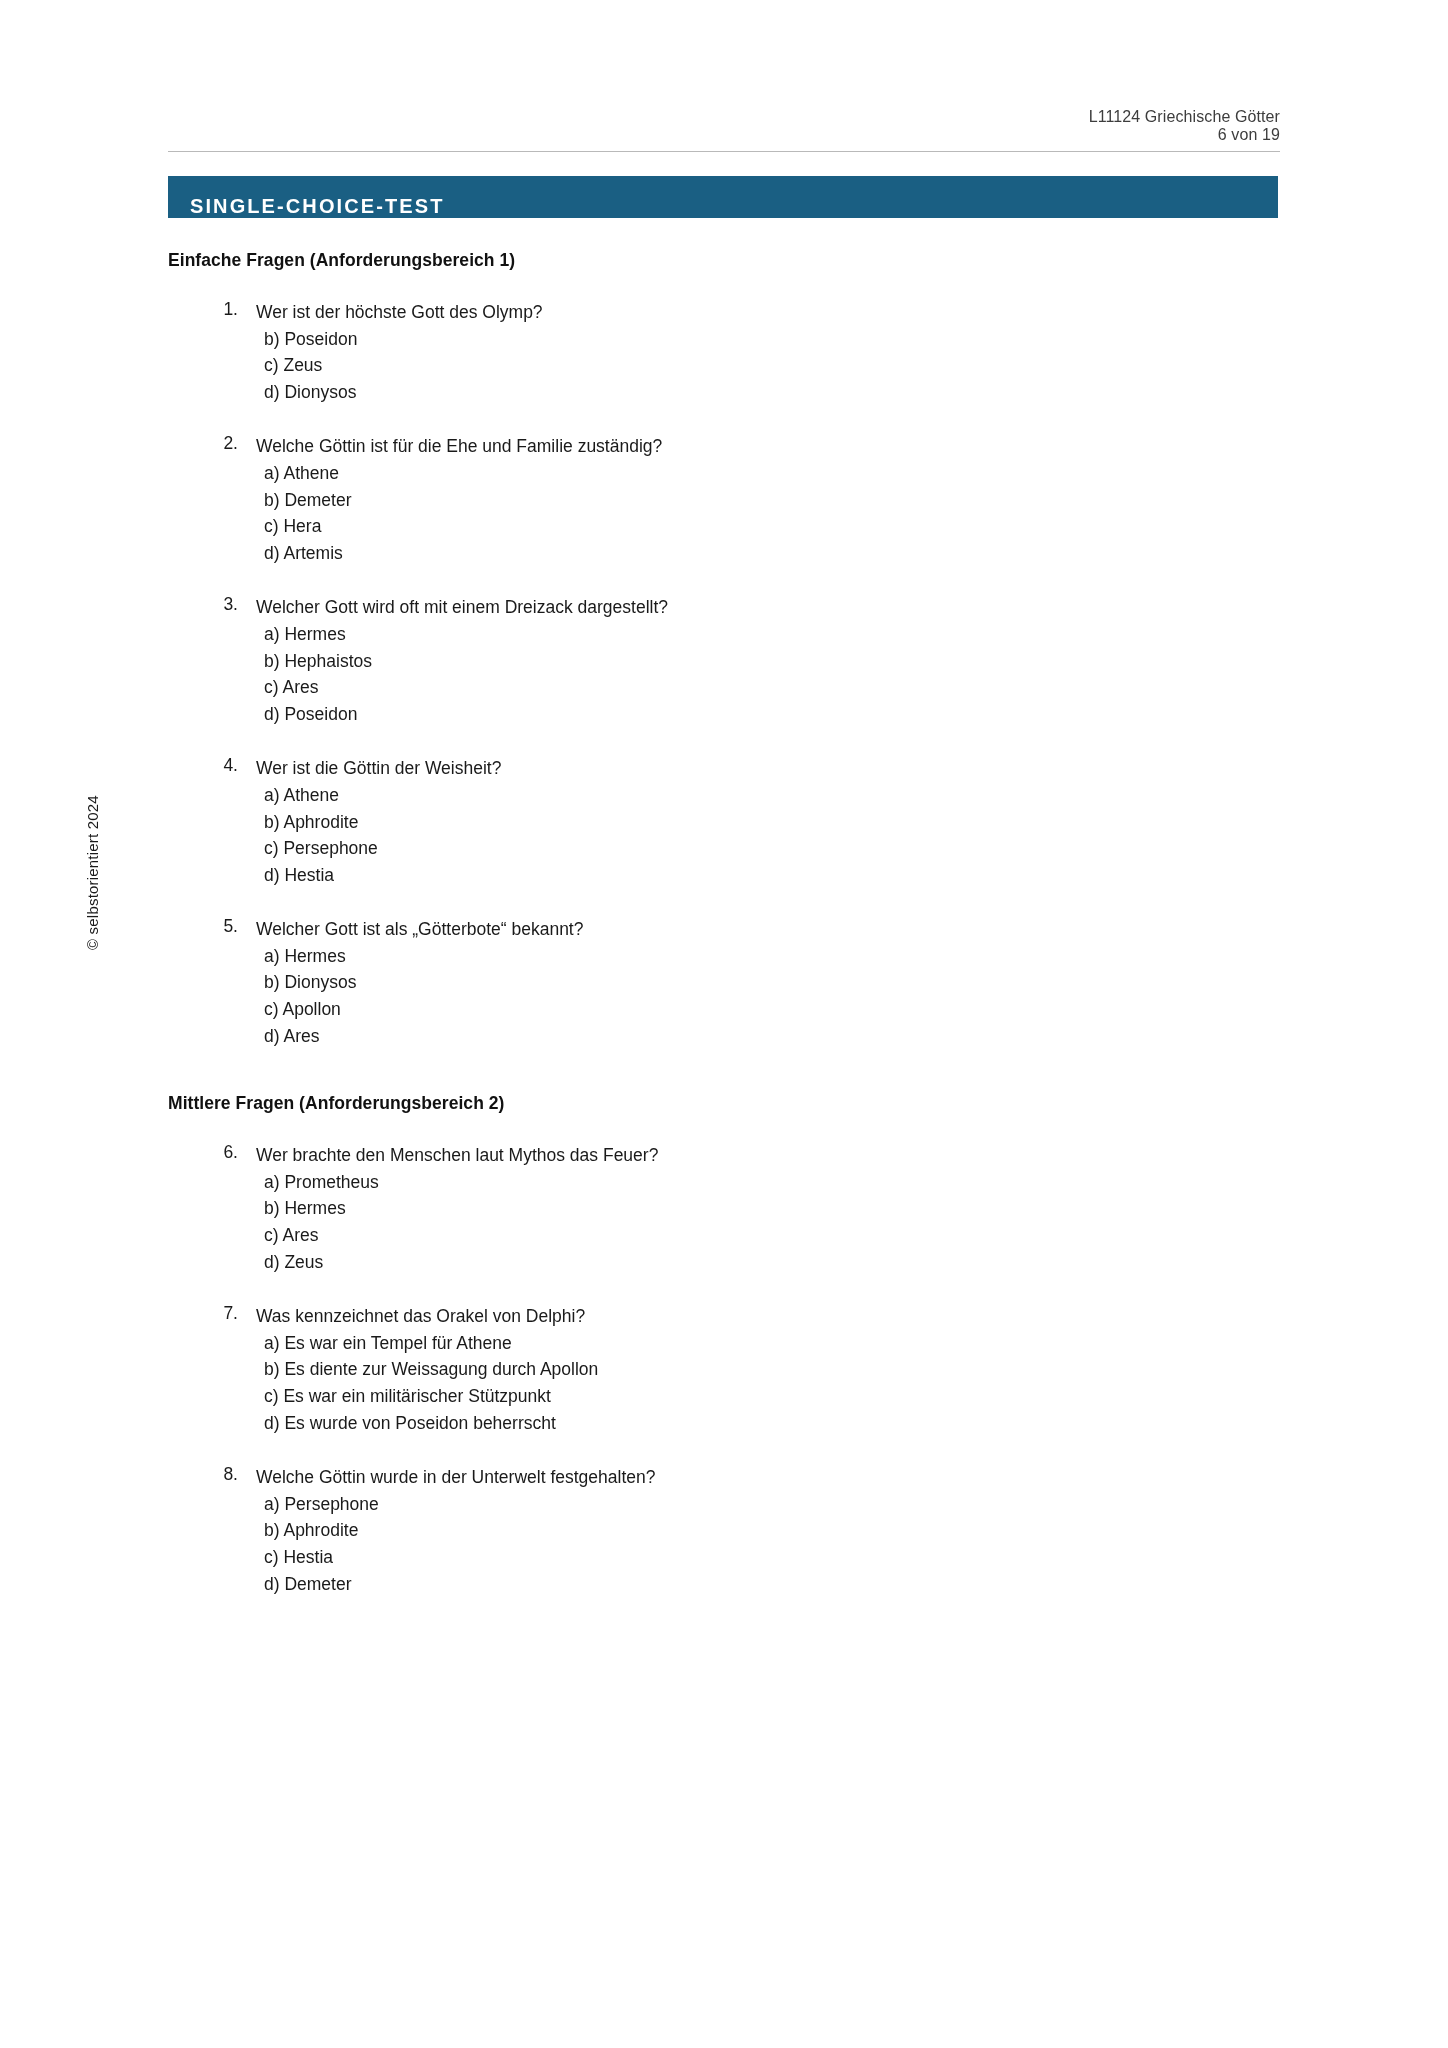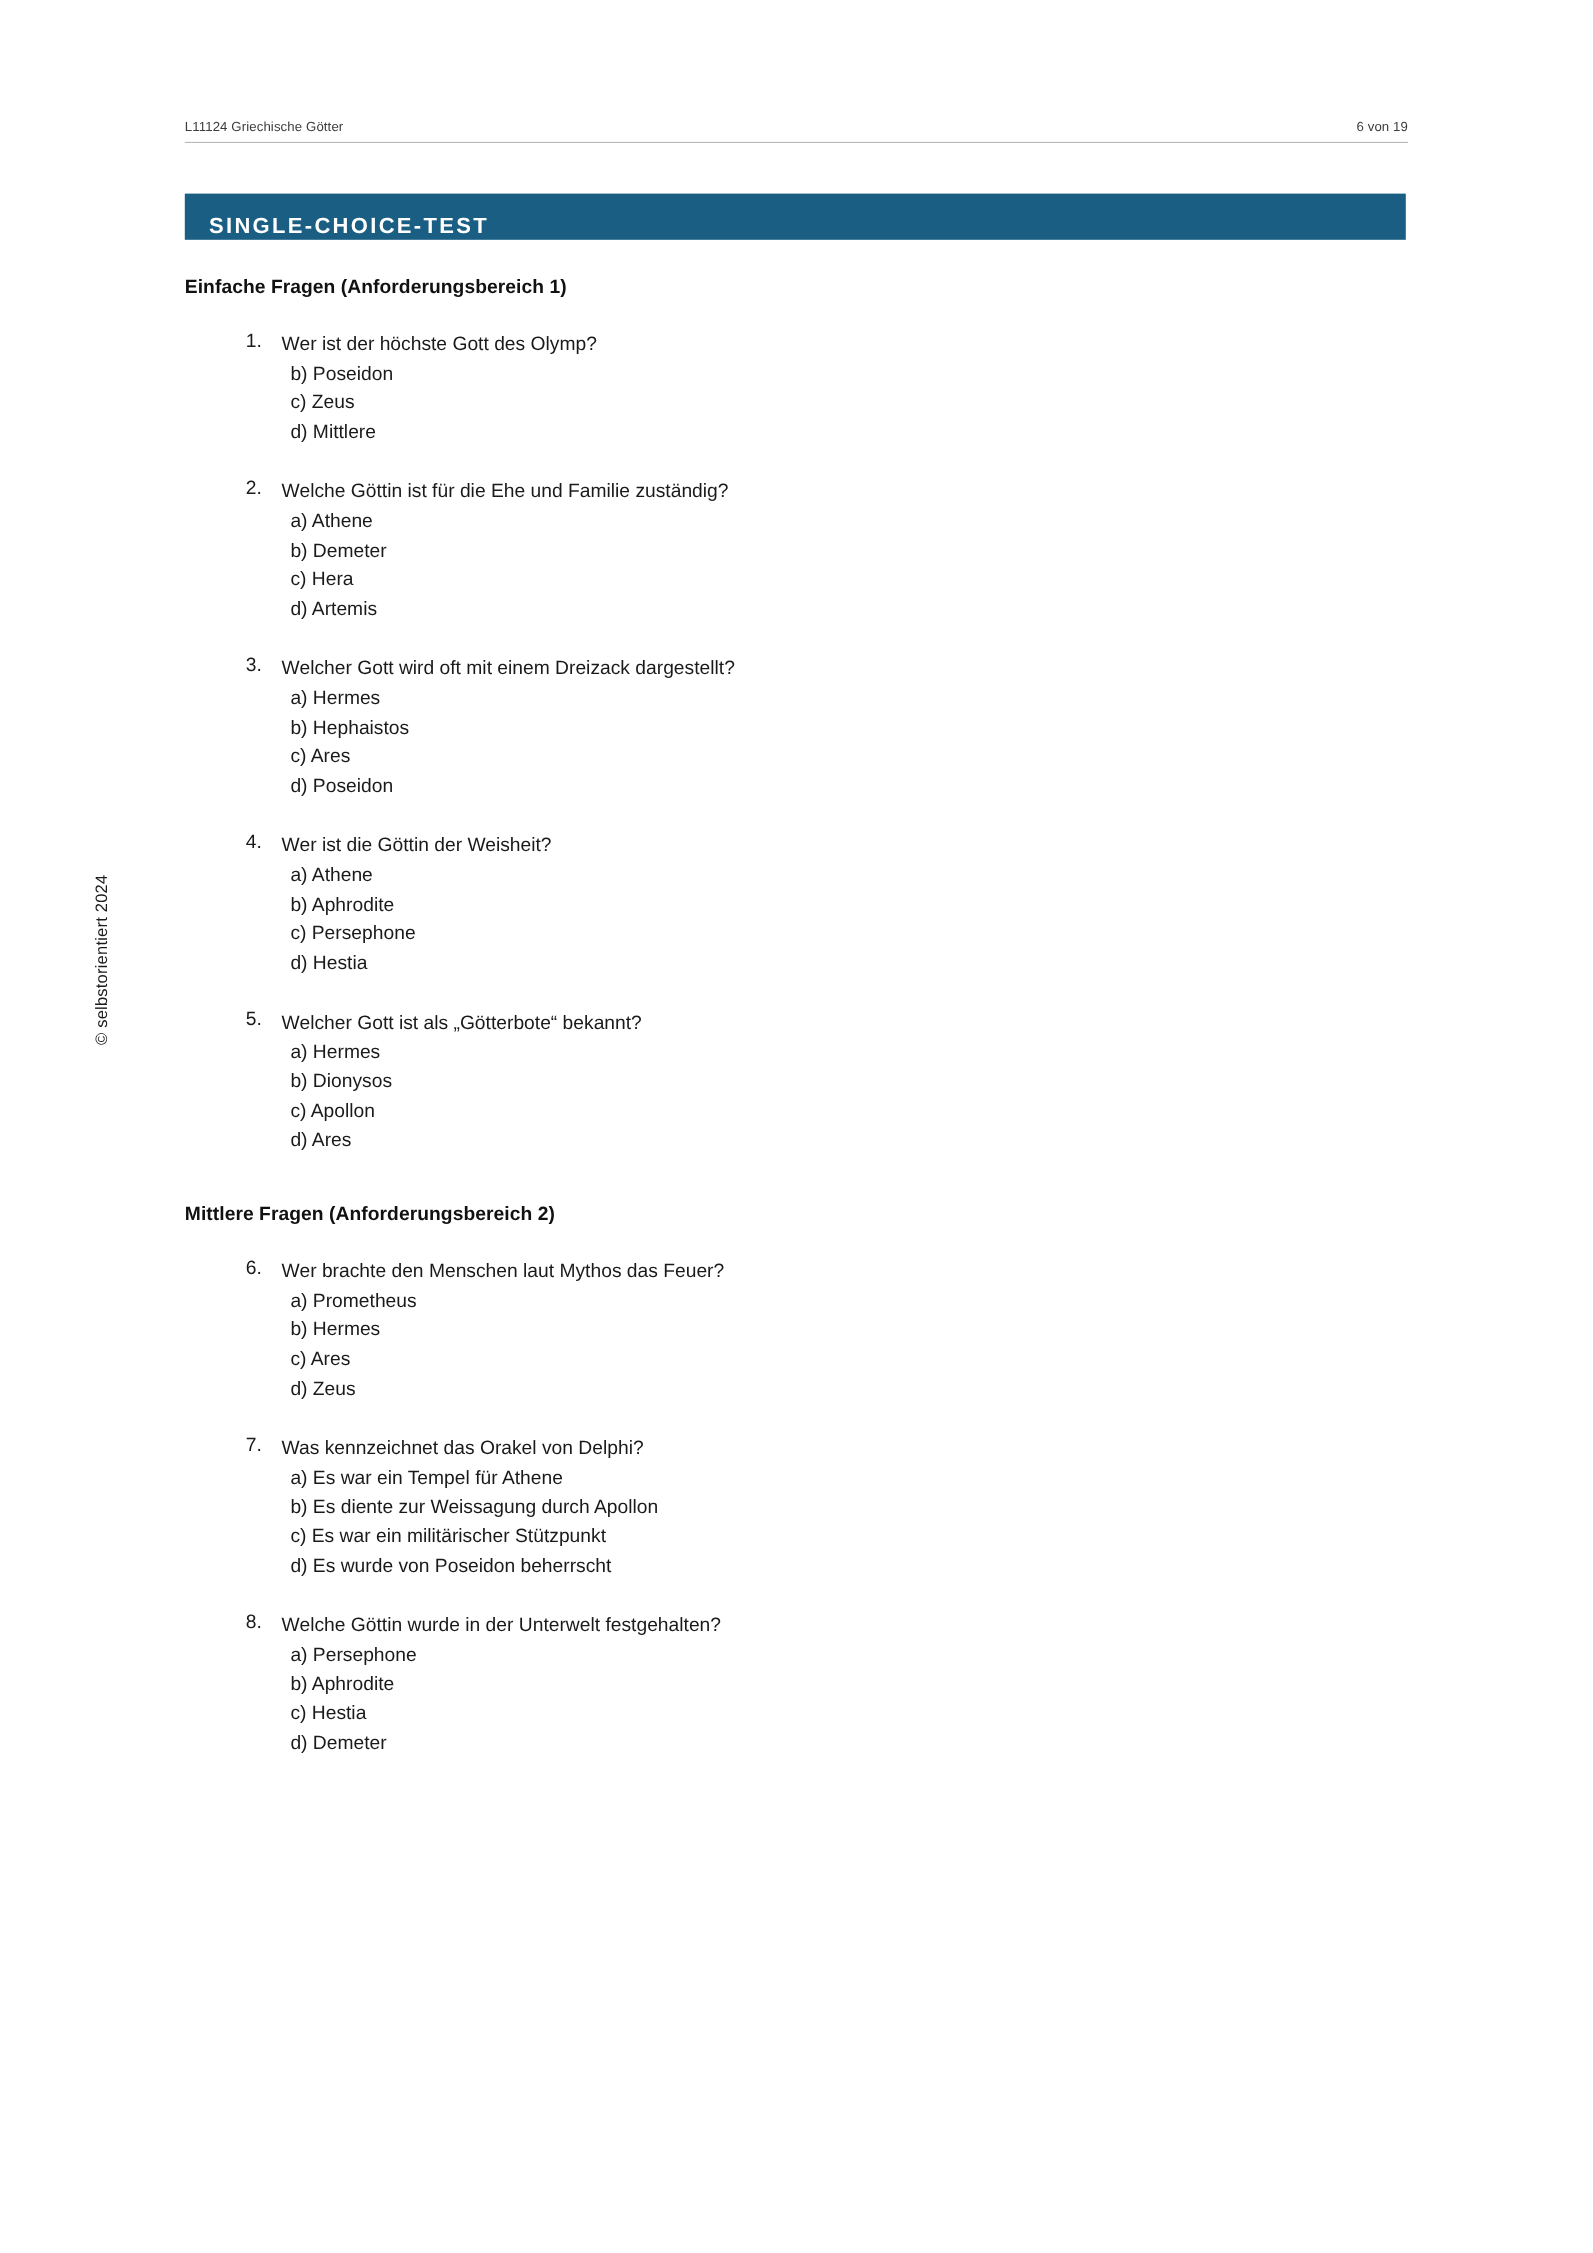--- a/index.html
+++ b/index.html
@@ -22,24 +22,25 @@
 
   
   .header {
     position: absolute;
     top: 108px;
     left: 168px;
     right: 168px;
     display: flex;
     justify-content: space-between;
     align-items: flex-end;
-    font-size: 12px;
+    font-size: 16px;
     color: #3d3d3d;
     padding-bottom: 7px;
     border-bottom: 1.2px solid #b9b9b9;
+    flex-direction: column;
   }
   .header .doc-code {
     letter-spacing: 0.1px;
   }
   .header .page-num {
     letter-spacing: 0.1px;
   }
 
   
   .title-bar {
@@ -150,21 +151,21 @@
     <div class="section">
       <div class="section-heading">Einfache Fragen (Anforderungsbereich 1)</div>
       <ul class="question-list">
 
         <li class="question">
           <span class="q-num">1.</span>
           <div class="q-text">Wer ist der höchste Gott des Olymp?</div>
           <ul class="options">
             <li class="option">b) Poseidon</li>
             <li class="option">c) Zeus</li>
-            <li class="option">d) Mittlere</li>
+            <li class="option">d) Dionysos</li>
           </ul>
         </li>
 
         <li class="question">
           <span class="q-num">2.</span>
           <div class="q-text">Welche Göttin ist für die Ehe und Familie zuständig?</div>
           <ul class="options">
             <li class="option">a) Athene</li>
             <li class="option">b) Demeter</li>
             <li class="option">c) Hera</li>

